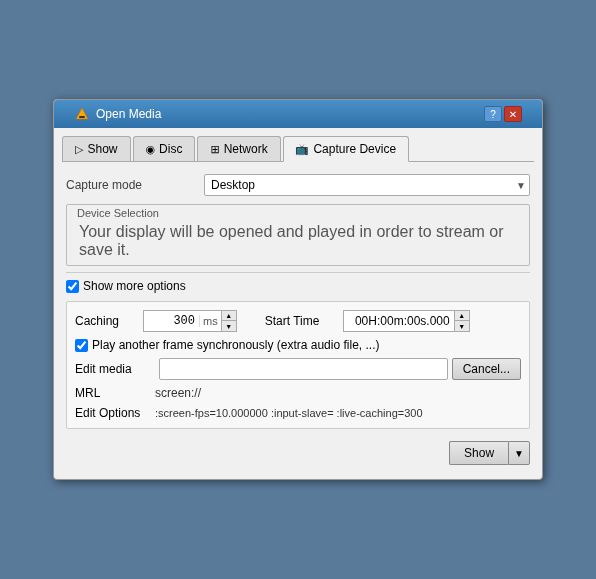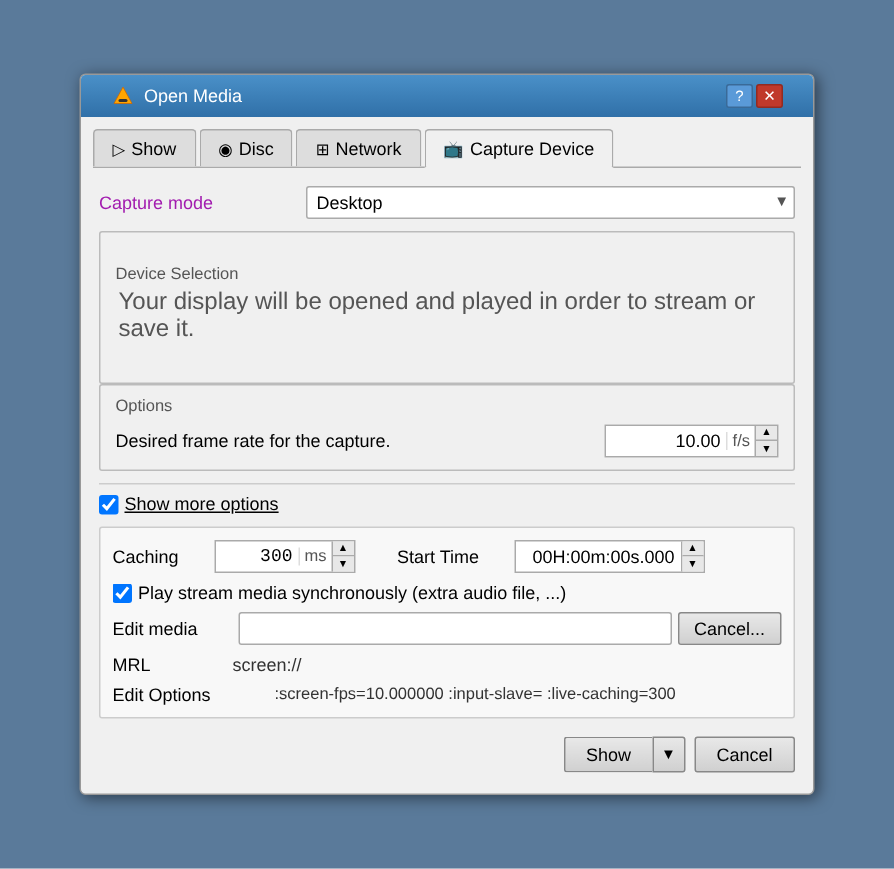--- a/index.html
+++ b/index.html
@@ -110,21 +110,21 @@
     }
 
     
     .content {
       padding: 4px;
     }
 
     .label {
       min-width: 90px;
       font-size: 12px;
-      color: #a21caf;
+      color: #404040;
     }
 
     .capture-mode-row {
       display: flex;
       align-items: center;
       margin-bottom: 8px;
     }
 
     .select-wrapper {
       flex: 1;
@@ -149,21 +149,21 @@
       top: 50%;
       transform: translateY(-50%);
       pointer-events: none;
       font-size: 10px;
       color: #555;
     }
 
     
     .fieldset {
       border: 1px solid #bbb;
-      padding: 22px 10px;
+      padding: 2px 10px;
       margin-bottom: 0;
       border-radius: 2px;
     }
 
     .fieldset-legend {
       font-size: 11px;
       color: #555;
       padding: 0 4px;
       margin-left: -4px;
     }
@@ -258,21 +258,20 @@
       gap: 6px;
       margin-bottom: 8px;
     }
 
     .checkbox-label {
       display: flex;
       align-items: center;
       gap: 4px;
       font-size: 12px;
       cursor: pointer;
-      text-decoration: underline;
     }
 
     input[type="checkbox"] {
       width: 13px;
       height: 13px;
       cursor: pointer;
     }
 
     
     .bottom-options {
@@ -372,21 +371,20 @@
     }
 
     .edit-options-label {
       min-width: 80px;
       font-size: 12px;
     }
 
     .edit-options-value {
       font-size: 11px;
       color: #333;
-      margin-left: 28px;
     }
 
     
     .footer {
       display: flex;
       justify-content: flex-end;
       align-items: center;
       gap: 6px;
       padding: 4px 0 2px 0;
     }
@@ -477,34 +475,20 @@
           </select>
           <span class="select-arrow">▼</span>
         </div>
       </div>
 
       <div class="fieldset">
         <div class="fieldset-legend">Device Selection</div>
         <div class="fieldset-content">Your display will be opened and played in order to stream or save it.</div>
       </div>
 
-      <div class="options-section">
-        <div class="options-title">Options</div>
-        <div class="fps-row">
-          <div class="fps-label">Desired frame rate for the capture.</div>
-          <div class="spinner-wrapper">
-            <input class="spinner-input" type="text" value="10.00" style="">
-            <span class="spinner-unit">f/s</span>
-            <div class="spinner-buttons">
-              <button class="spinner-btn">▲</button>
-              <button class="spinner-btn">▼</button>
-            </div>
-          </div>
-        </div>
-      </div>
 
       <hr class="divider">
       <div class="show-more-row">
         <label class="checkbox-label">
           <input type="checkbox" checked="" style="">
           <span>Show more options</span>
         </label>
       </div>
 
       <div class="bottom-options">
@@ -528,21 +512,21 @@
               <div class="spinner-buttons">
                 <button class="spinner-btn">▲</button>
                 <button class="spinner-btn">▼</button>
               </div>
             </div>
           </div>
         </div>
 
         <div class="play-another-row">
           <input type="checkbox" checked="" style="">
-          <span>Play stream media synchronously (extra audio file, ...)</span>
+          <span>Play another frame synchronously (extra audio file, ...)</span>
         </div>
 
         <div class="extra-media-row">
           <span class="extra-media-label">Edit media</span>
           <input class="extra-media-input" type="text" style="">
           <button class="browse-btn">Cancel...</button>
         </div>
 
         <div class="mrl-row">
           <span class="mrl-label">MRL</span>
@@ -553,18 +537,17 @@
           <span class="edit-options-label">Edit Options</span>
           <span class="edit-options-value">:screen-fps=10.000000 :input-slave= :live-caching=300</span>
         </div>
       </div>
 
       <div class="footer">
         <div class="play-btn-wrap">
           <button class="play-btn">Show</button>
           <button class="play-dropdown-btn">▼</button>
         </div>
-        <button class="cancel-btn">Cancel</button>
       </div>
 
     </div>
   </div>
 </div>
 
 </body></html>

